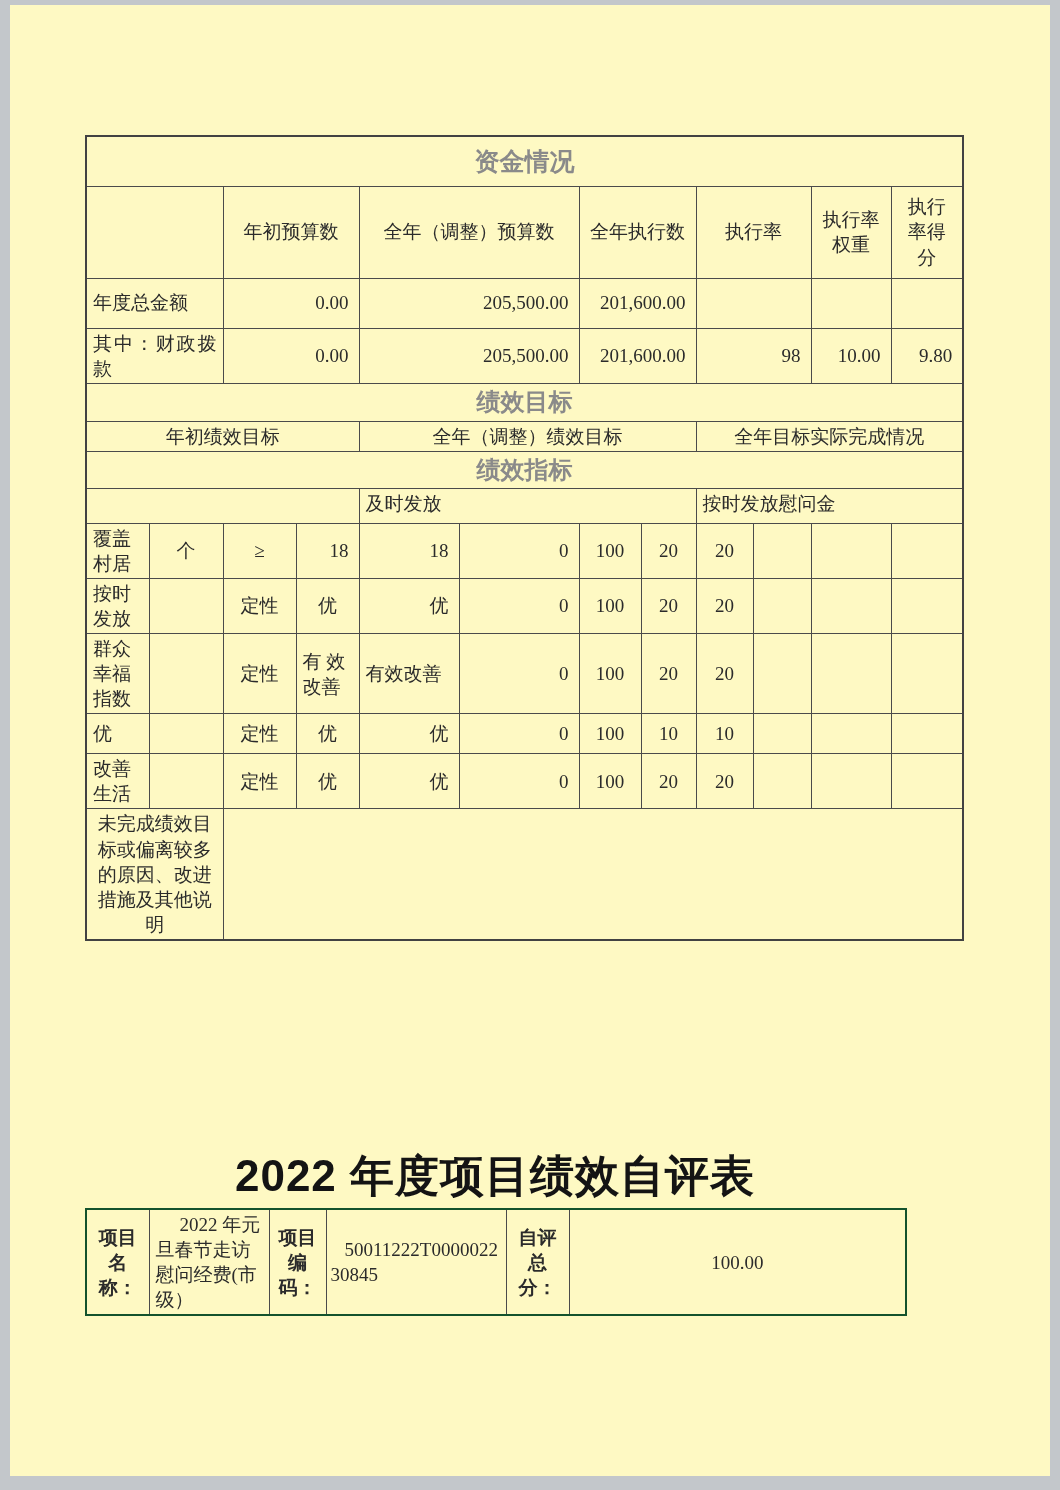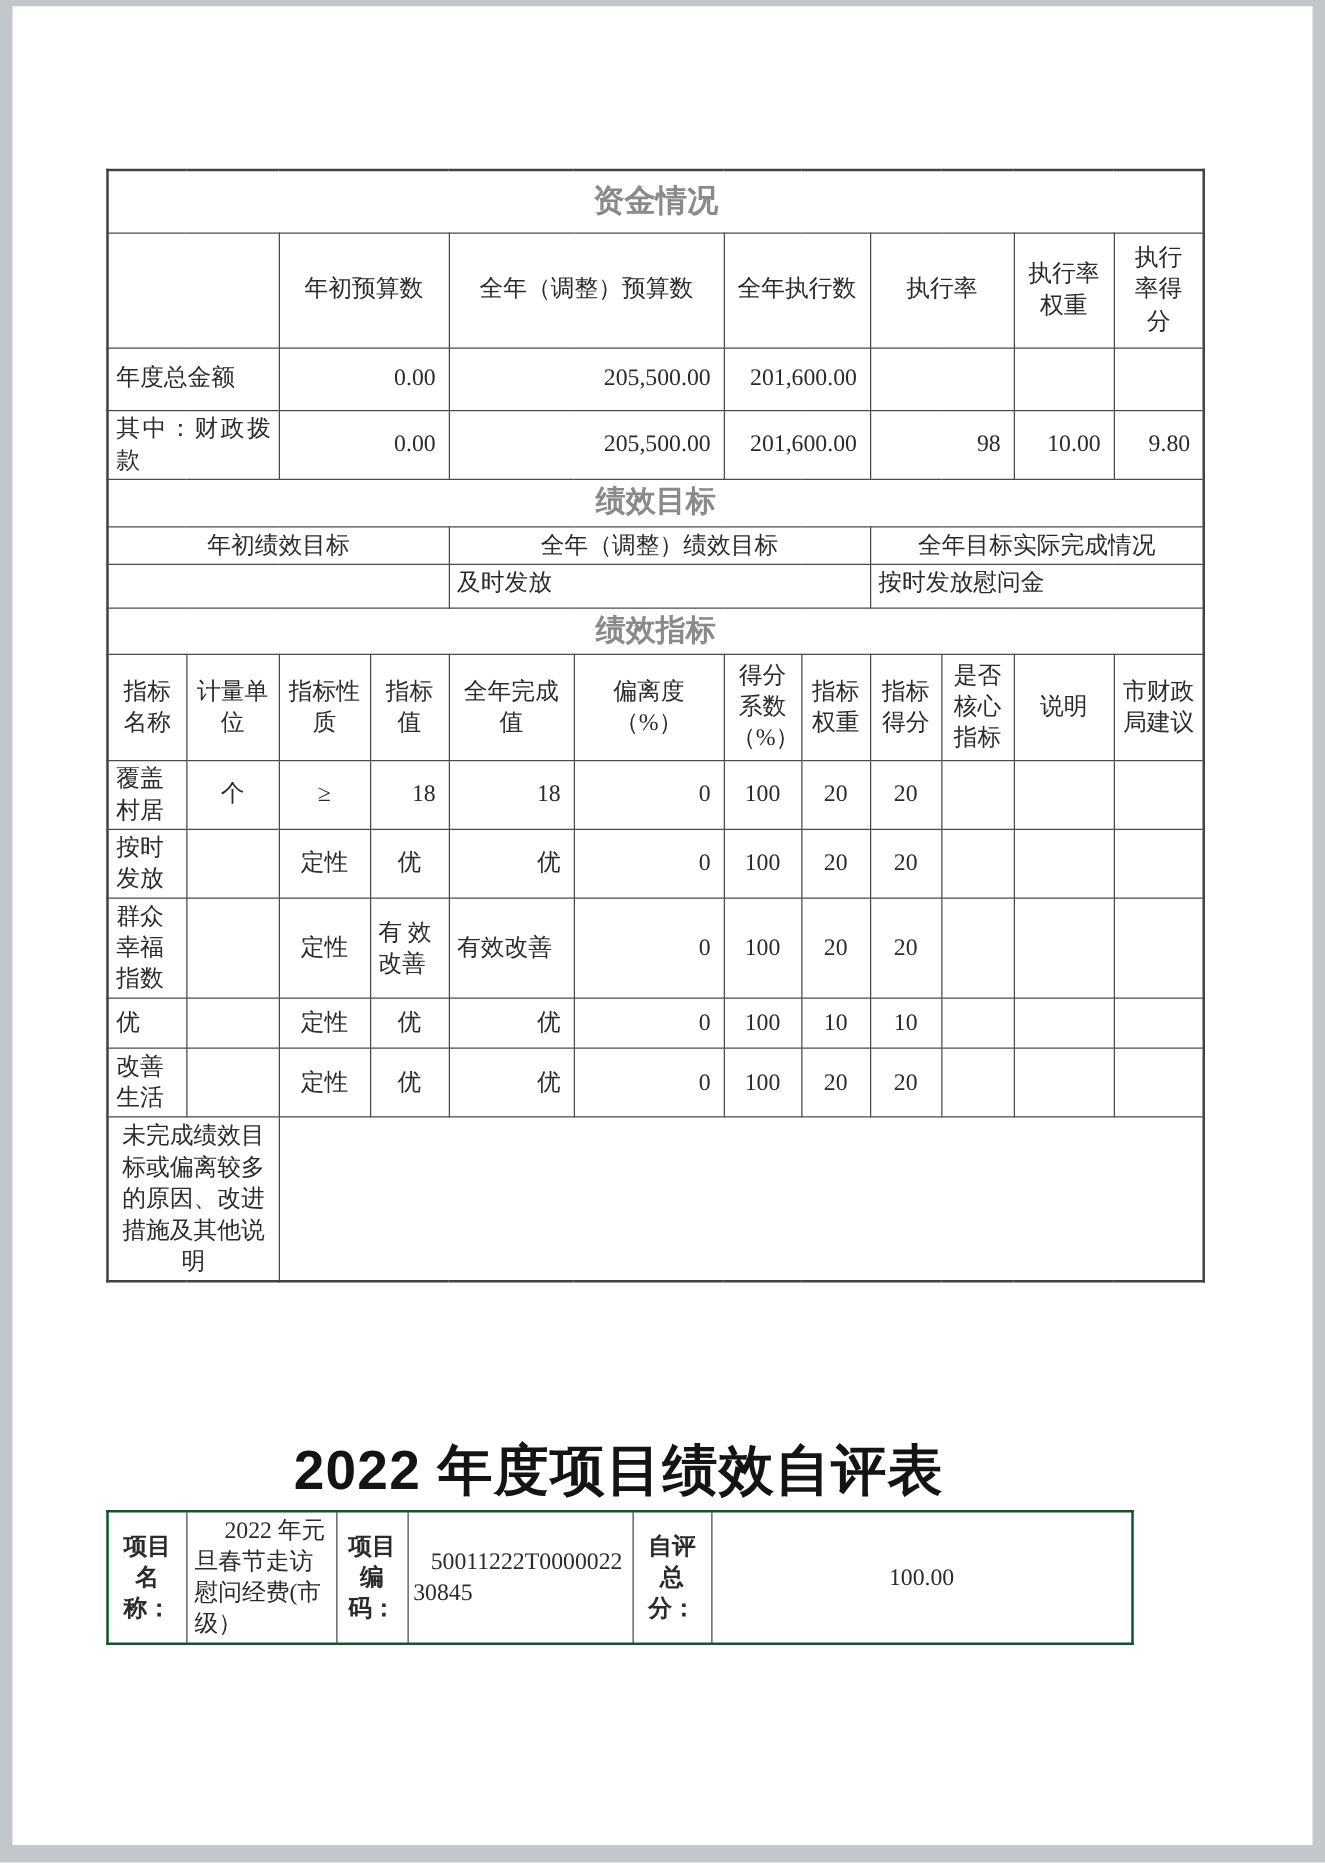--- a/index.html
+++ b/index.html
@@ -1,18 +1,18 @@
 <!DOCTYPE html>
 <html><head>
 <meta charset="utf-8">
 <style>
   html,body{margin:0;padding:0;}
   .canvas{position:relative;width:1060px;height:1490px;background:#c3c7cb;overflow:hidden;
           font-family:"Liberation Serif","DejaVu Serif",serif;}
-  .sheet{position:absolute;left:10px;top:5px;width:1040px;height:1471px;background:#ffffff;}
+  .sheet{position:absolute;left:10px;top:5px;width:1040px;height:1471px;background:#fef9c3;}
 
   table.t{border-collapse:collapse;table-layout:fixed;color:#2b2b2b;
           font-family:"Liberation Serif","DejaVu Serif",serif;font-size:19px;line-height:1.32;}
   table.t td{border:1px solid #4b4b4b;padding:2px 10px;vertical-align:middle;overflow:hidden;}
   table.main{position:absolute;left:75px;top:130px;width:877px;border:2px solid #424242;}
   table.t2{position:absolute;left:75px;top:1203px;width:820px;border:2px solid #14532d;}
 
   td.band{font-family:"Liberation Sans","DejaVu Sans",sans-serif;font-weight:bold;
           color:#8a8a8a;text-align:center;padding:0;}
   td.band1{font-size:25px;}
@@ -97,57 +97,30 @@
       <tr style="height:38px">
         <td colspan="12" class="band band2">绩效目标</td>
       </tr>
 
       <tr style="height:30px">
         <td colspan="4" class="hc">年初绩效目标</td>
         <td colspan="4" class="hc">全年（调整）绩效目标</td>
         <td colspan="4" class="hc">全年目标实际完成情况</td>
       </tr>
 
+      <tr style="height:37px">
+        <td colspan="12" class="band band2">绩效指标</td>
+      </tr>
+
       <tr style="height:35px">
         <td colspan="4" class="al pad6"></td>
         <td colspan="4" class="al pad6" style="vertical-align:top">及时发放</td>
         <td colspan="4" class="al pad6" style="vertical-align:top">按时发放慰问金</td>
       </tr>
 
-      <tr style="height:37px">
-        <td colspan="12" class="band band2">绩效指标</td>
-      </tr>
-
-      <tr style="height:85px">
-        <td class="hc">指标
-名称</td>
-        <td class="hc">计量单
-位</td>
-        <td class="hc">指标性
-质</td>
-        <td class="hc">指标
-值</td>
-        <td class="hc">全年完成
-值</td>
-        <td class="hc">偏离度
-（%）</td>
-        <td class="hc">得分
-系数
-（%）</td>
-        <td class="hc">指标
-权重</td>
-        <td class="hc">指标
-得分</td>
-        <td class="hc">是否
-核心
-指标</td>
-        <td class="hc">说明</td>
-        <td class="hc">市财政
-局建议</td>
-      </tr>
 
       <tr style="height:55px">
         <td class="al pl pad6">覆盖
 村居</td>
         <td class="ac pad4">个</td>
         <td class="ac pad4">≥</td>
         <td class="ar">18</td>
         <td class="ar">18</td>
         <td class="ar">0</td>
         <td class="ac pad4">100</td>

